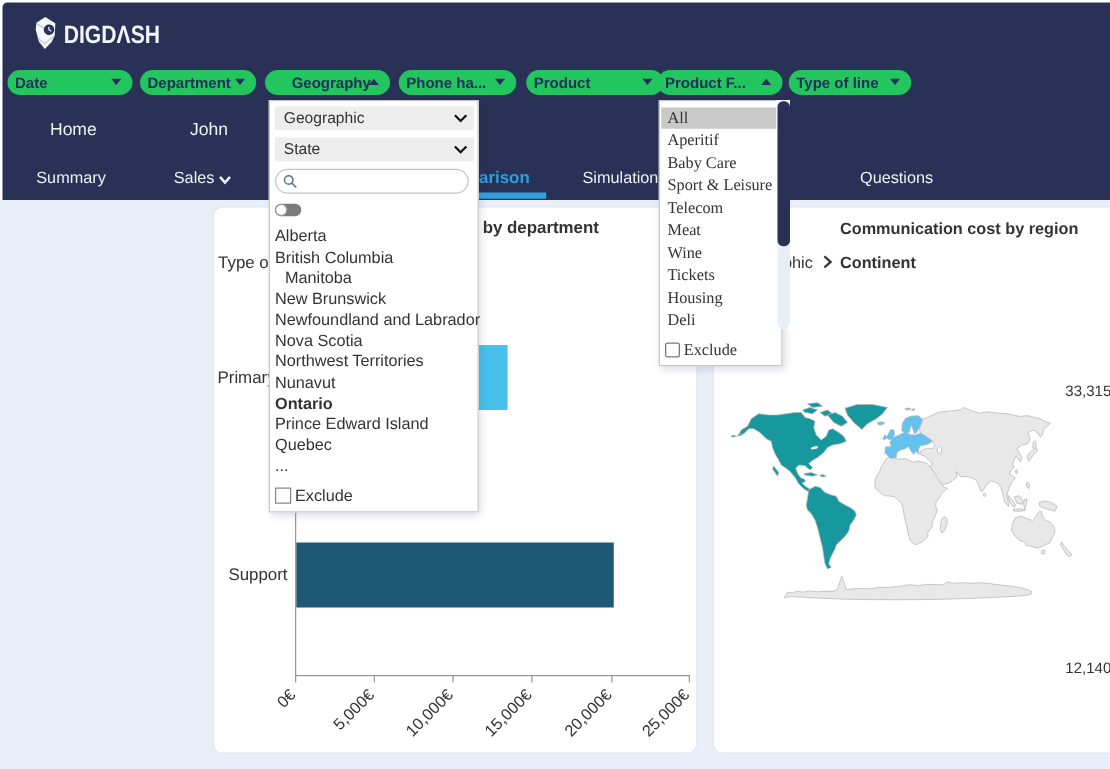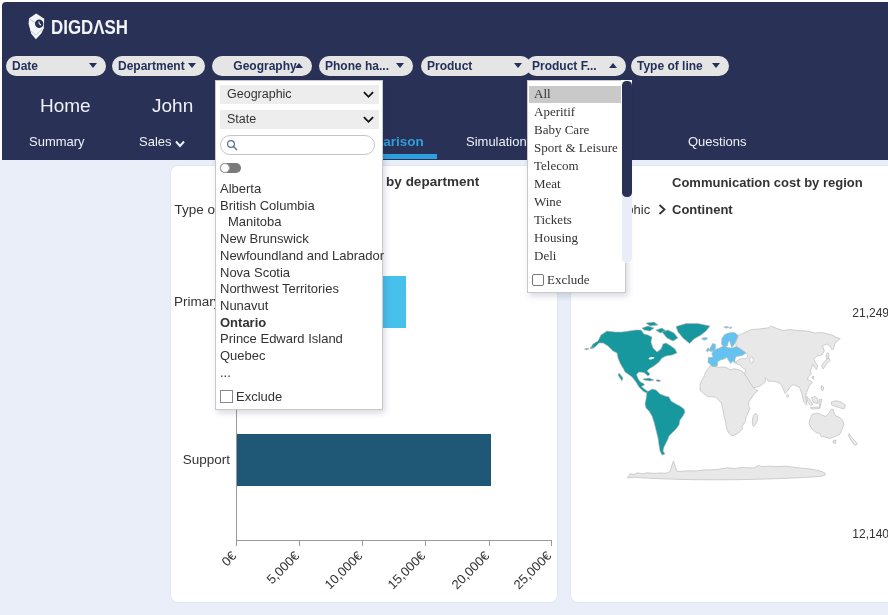--- a/index.html
+++ b/index.html
@@ -1,24 +1,24 @@
 <!DOCTYPE html>
 <html><head>
 <meta charset="utf-8">
 <style>
 * { margin:0; padding:0; box-sizing:border-box; }
 html,body { width:888px; height:615px; overflow:hidden; background:#fff; }
 body { font-family:"Liberation Sans", sans-serif; position:relative; }
 .abs { position:absolute; }
 .header { position:absolute; left:2px; top:2px; right:0; height:158px; background:#293156; border-top-left-radius:4px; }
 .content { position:absolute; left:0; top:160px; right:0; bottom:0; background:#e9eef8; }
-.pill { position:absolute; top:56px; height:20px; background:#e5e5e5; border-radius:10px; color:#233059; font-size:12px; font-weight:bold; line-height:20px; padding-left:6px; }
+.pill { position:absolute; top:56px; height:20px; background:#22c55e; border-radius:10px; color:#233059; font-size:12px; font-weight:bold; line-height:20px; padding-left:6px; }
 .tri-d { width:0;height:0;border-left:4.5px solid transparent;border-right:4.5px solid transparent;border-top:5.5px solid #233059; position:absolute; right:9px; top:7px;}
 .tri-u { width:0;height:0;border-left:4.5px solid transparent;border-right:4.5px solid transparent;border-bottom:5.5px solid #233059; position:absolute; right:9px; top:7px;}
-.nav1 { position:absolute; color:#eef1f8; font-size:19px; top:95px; }
+.nav1 { position:absolute; color:#eef1f8; font-size:14px; top:95px; }
 .nav2 { position:absolute; color:#eef1f8; font-size:13px; top:134px; }
 .card { position:absolute; top:165px; background:#fff; border:1px solid #e2e6ef; border-radius:8px; }
 .panel { position:absolute; background:#fff; border:1px solid #c9c9c9; z-index:50; box-shadow:2px 3px 6px rgba(40,50,90,0.18); }
 .sel { position:absolute; left:4px; background:#ededed; color:#333; font-size:12.5px; line-height:19px; padding-left:7px; }
 .sel svg { position:absolute; right:5px; top:4px; }
 .litem { color:#333; font-size:13px; white-space:nowrap; position:absolute; }
 </style>
 </head>
 <body>
 <div class="header"></div>
@@ -83,21 +83,21 @@
 <div class="abs" style="left:551px; top:540px; width:1px; height:6px; background:#9a9a9a; z-index:2;"></div>
 <div class="abs" style="left:485px; top:546px; width:64px; text-align:right; font-size:13px; color:#333; z-index:2; transform:rotate(-45deg); transform-origin:100% 50%;">25,000€</div>
 
 <div class="card" style="left:570px; width:392px; height:438px;"></div>
 <div class="abs" style="left:672px; top:175px; font-size:13px; font-weight:bold; color:#333; z-index:2;">Communication cost by region</div>
 <div class="abs" style="left:583px; top:202px; font-size:13px; color:#333; z-index:2;">Geographic</div>
 <svg class="abs" style="left:657px; top:204px; z-index:2;" width="10" height="11" viewBox="0 0 10 11">
     <path d="M2.5 1 L7.5 5.5 L2.5 10" stroke="#333" stroke-width="1.8" fill="none"></path>
   </svg>
 <div class="abs" style="left:672px; top:202px; font-size:13px; font-weight:bold; color:#333; z-index:2;">Continent</div>
-<div class="abs" style="left:803px; top:306px; width:86px; text-align:right; font-size:12px; color:#333; z-index:2;">21,249</div>
+<div class="abs" style="left:803px; top:306px; width:86px; text-align:right; font-size:12px; color:#333; z-index:2;">33,315</div>
 <div class="abs" style="left:803px; top:527px; width:86px; text-align:right; font-size:12px; color:#333; z-index:2;">12,140</div>
 
 <svg class="abs" style="left:584px; top:322px; z-index:2;" width="296" height="162" viewBox="0 0 296 162">
 <g stroke="#b5b5b5" stroke-width="0.6" stroke-linejoin="round">
 
   <path fill="#e8e8e8" d="M154,13.5 L160,11 L167.4,7.6 L175,7 L184.3,5.8 L186.9,4 L193,6.5 L199.4,8.5 L206,7.5 L213.6,8.5 L220.7,8.8 L227,10 L231.4,11.1 L238,10.5 L243.9,12 L248,13 L252.8,15.6 L256.3,16.5 L253.6,19.1 L251,20.9 L250.5,24 L249.2,27.1 L248.3,28 L246.5,24.5 L243,22 L238.5,23.6 L240.3,28.9 L238,33 L233.2,34 L229.6,36.9 L231.5,40.5 L233.5,43.5 L232.5,47.5 L229.5,44 L228.7,42.3 L226.1,49.4 L227.5,52 L224.5,54.5 L223.4,57.4 L226,58.5 L228.5,60.3 L225.5,63.5 L224.3,66.3 L222.5,70.7 L221.5,74.3 L222.5,79 L222.8,83.2 L219.8,79.6 L218.5,75 L218.1,72.5 L216.5,68 L215.4,65.4 L211.8,63.6 L209.2,62.7 L206.5,64.5 L204,68 L201.2,71.6 L198.5,65.4 L196.7,61.8 L193,60 L188.7,59.2 L184.3,59.2 L181,55.5 L181.6,59.5 L178,62.5 L175,64.5 L167.4,66.3 L163.8,63.6 L161.1,57.4 L159.8,52.5 L162,48 L159.5,46.5 L156,43 L152.9,42 L152.2,39.5 L155,37.5 L158.5,36.5 L162,36.8 L164,34 L162,31 L158.2,28.2 L155.2,26.2 L152.2,24.2 L151.5,20.5 L153.2,17 Z"></path>
   <ellipse cx="167.5" cy="38" rx="1.8" ry="3" fill="#fff" stroke="#b5b5b5" stroke-width="0.6"></ellipse>
 
   <path fill="#e8e8e8" d="M242.5,32 L244,30.5 L245,33.5 L243.8,38 L242.2,36 Z"></path>
   <path fill="#e8e8e8" d="M239,47 L237.5,44 L239.5,40.5 L242.5,37.5 L245,36 L246,38.5 L243,41.5 L240.8,44.8 Z"></path>

